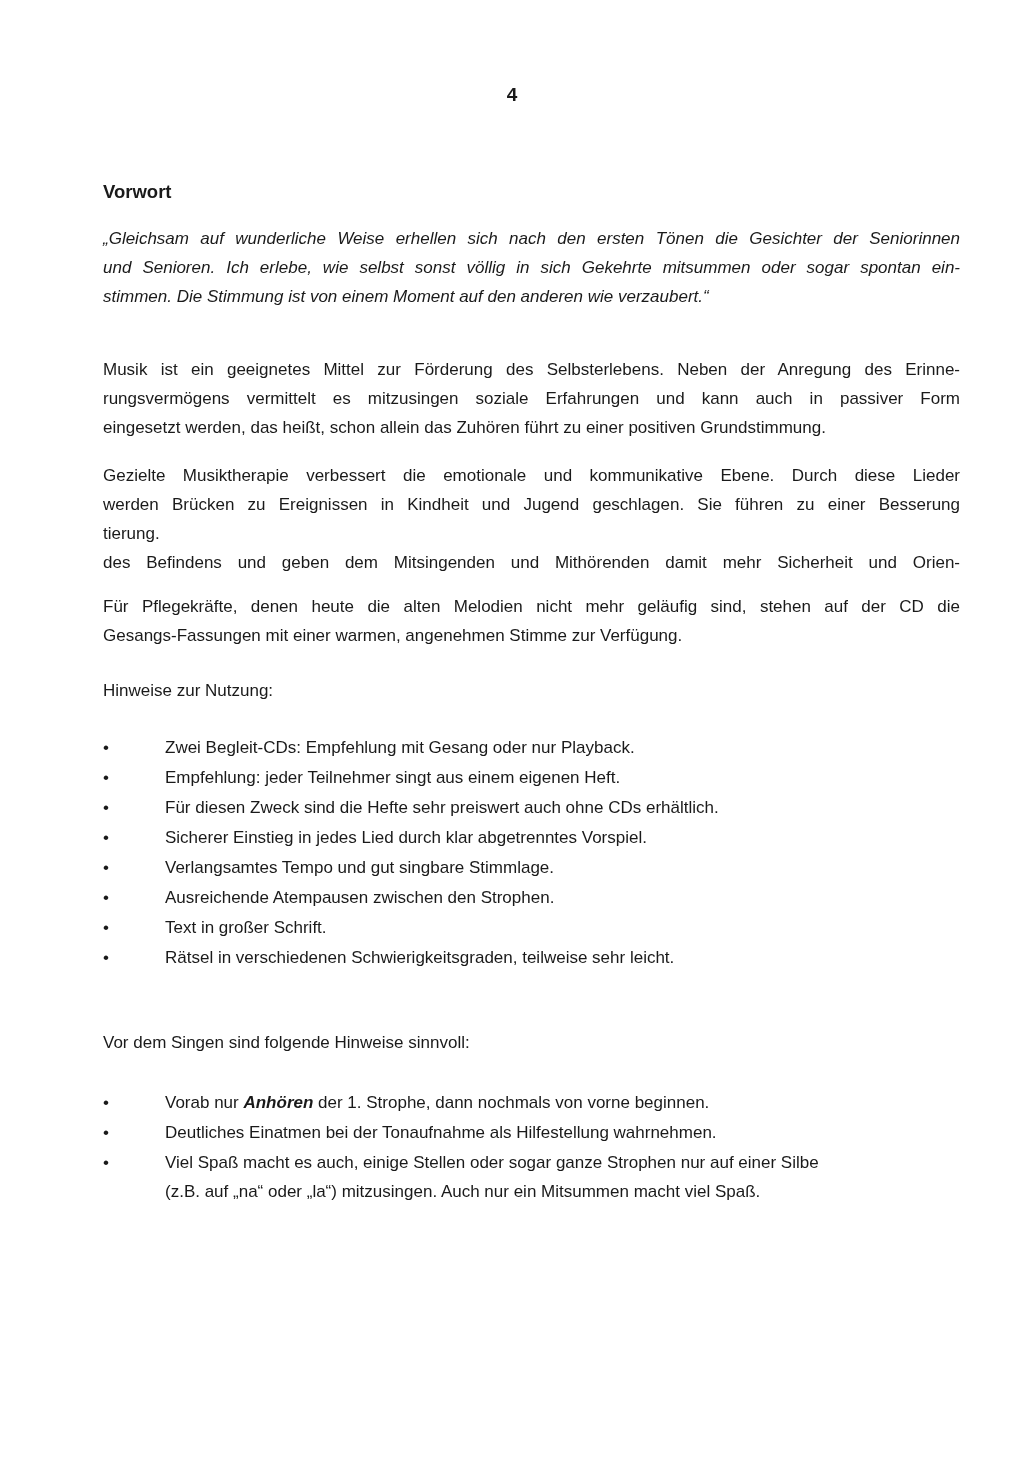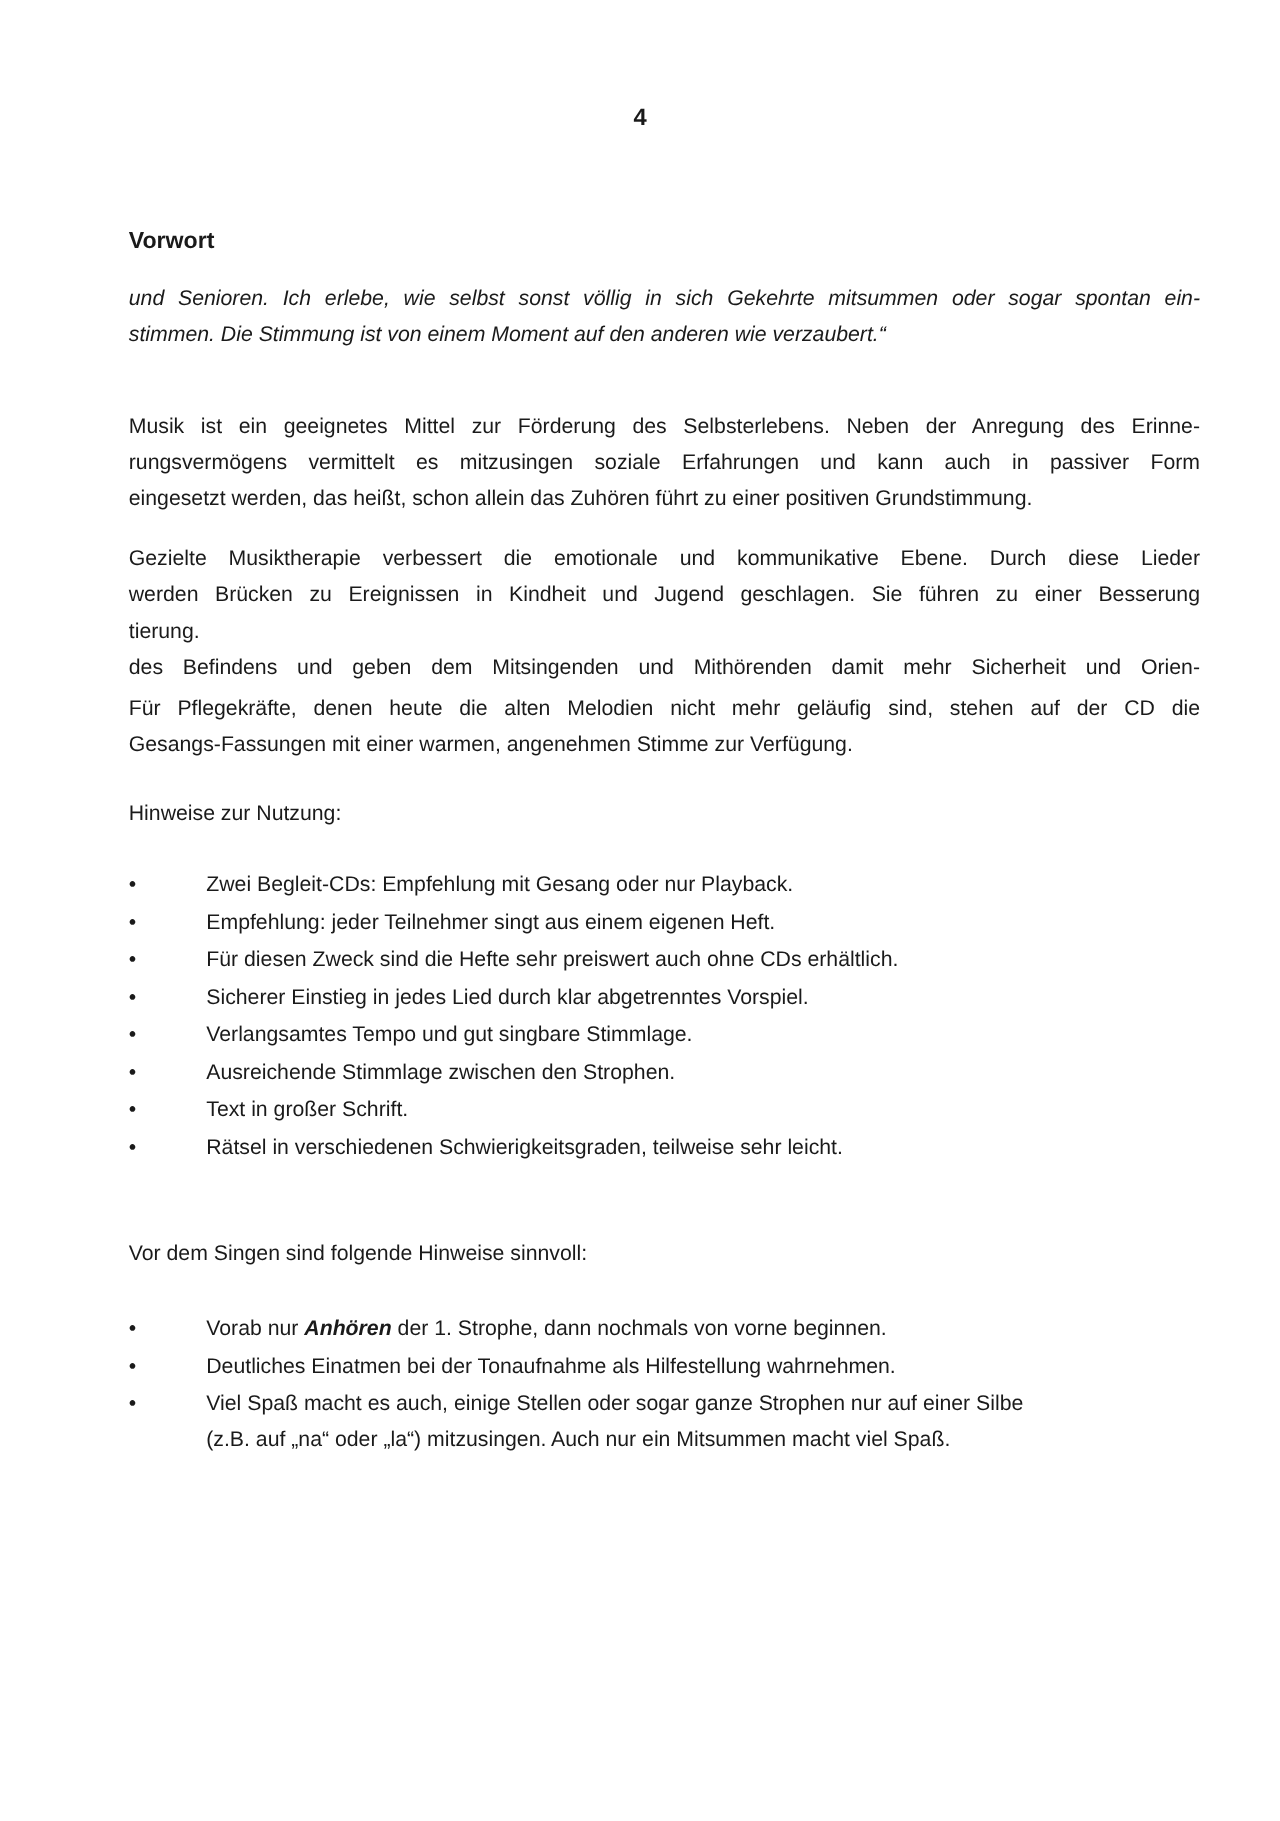--- a/index.html
+++ b/index.html
@@ -30,21 +30,21 @@
     font-size: 18.5px;
     font-weight: bold;
     line-height: 29px;
   }
   .line { white-space: nowrap; }
   .line.j { text-align: justify; text-align-last: justify; }
   .quote { margin-top: 18px; font-style: italic; }
   .para-attribution { margin-top: 24px; }
   .para-music { margin-top: 44px; }
   .para-therapy { margin-top: 19px; }
-  .para-caregivers { margin-top: 4px; }
+  .para-caregivers { margin-top: 15px; }
   .usage-heading { margin-top: 26px; }
   .bullets-usage { margin-top: 28px; }
   .singing-heading { margin-top: 56px; }
   .bullets-singing { margin-top: 31px; }
   .bullet-row { display: flex; margin-bottom: 1px; }
   .dot { flex: 0 0 62px; width: 62px; }
   .btext { flex: 1; }
   .em-strong { font-weight: bold; font-style: italic; }
 </style>
 </head>
@@ -52,20 +52,21 @@
 
 <div class="page">
 
   <div class="page-number">4</div>
 
   <div class="content">
 
     <h1 class="heading">Vorwort</h1>
 
     <div class="quote">
+      <div class="line j">„Gleichsam auf wunderliche Weise erhellen sich nach den ersten Tönen die Gesichter der Seniorinnen</div>
       <div class="line j">und Senioren. Ich erlebe, wie selbst sonst völlig in sich Gekehrte mitsummen oder sogar spontan ein-</div>
       <div class="line">stimmen. Die Stimmung ist von einem Moment auf den anderen wie verzaubert.“</div>
     </div>
 
 
     <div class="para-music">
       <div class="line j">Musik ist ein geeignetes Mittel zur Förderung des Selbsterlebens. Neben der Anregung des Erinne-</div>
       <div class="line j">rungsvermögens vermittelt es mitzusingen soziale Erfahrungen und kann auch in passiver Form</div>
       <div class="line">eingesetzt werden, das heißt, schon allein das Zuhören führt zu einer positiven Grundstimmung.</div>
     </div>
@@ -100,21 +101,21 @@
       <div class="bullet-row">
         <span class="dot">•</span>
         <div class="btext">Sicherer Einstieg in jedes Lied durch klar abgetrenntes Vorspiel.</div>
       </div>
       <div class="bullet-row">
         <span class="dot">•</span>
         <div class="btext">Verlangsamtes Tempo und gut singbare Stimmlage.</div>
       </div>
       <div class="bullet-row">
         <span class="dot">•</span>
-        <div class="btext">Ausreichende Stimmlage zwischen den Strophen.</div>
+        <div class="btext">Ausreichende Atempausen zwischen den Strophen.</div>
       </div>
       <div class="bullet-row">
         <span class="dot">•</span>
         <div class="btext">Text in großer Schrift.</div>
       </div>
       <div class="bullet-row">
         <span class="dot">•</span>
         <div class="btext">Rätsel in verschiedenen Schwierigkeitsgraden, teilweise sehr leicht.</div>
       </div>
     </div>

